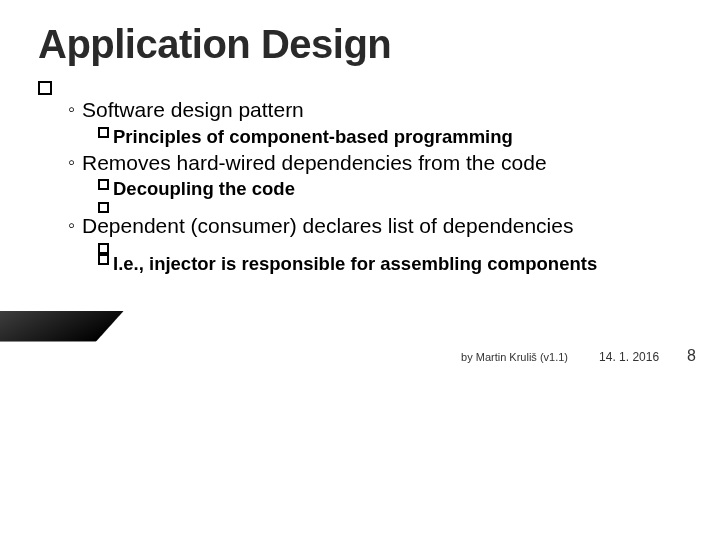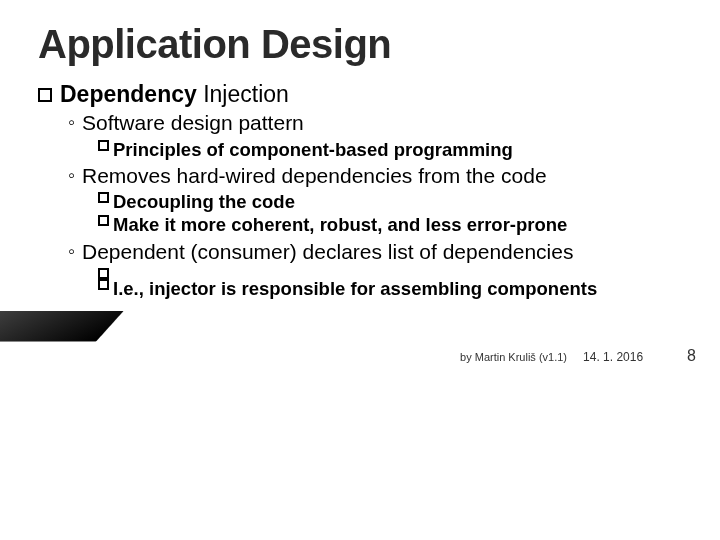--- a/index.html
+++ b/index.html
@@ -7,50 +7,48 @@
   .slide { position: relative; width: 720px; height: 385px; padding: 22px 30px 0 38px; }
   .title { font-size: 40px; font-weight: 700; letter-spacing: -0.5px; color: #2a2a2a; margin-bottom: 14px; }
   .l1 { font-size: 23px; font-weight: 400; margin: 4px 0 2px 0; display: flex; align-items: center; }
   .l1 .bold { font-weight: 700; }
   .bullet-box { display: inline-block; width: 14px; height: 14px; border: 2px solid #000; margin-right: 8px; flex: 0 0 auto; }
   .bullet-box-sm { display: inline-block; width: 11px; height: 11px; border: 2px solid #000; margin-right: 4px; flex: 0 0 auto; position: relative; top: 2px; }
   .l2 { font-size: 21px; font-weight: 400; margin: 2px 0 2px 30px; padding-left: 14px; position: relative; line-height: 1.22; }
   .l2::before { content: "◦"; position: absolute; left: 0; top: 0; font-size: 20px; color: #000; }
   .l3 { font-size: 18.5px; font-weight: 700; margin: 0 0 0 60px; line-height: 1.25; display: flex; align-items: flex-start; }
   .footer { position: absolute; bottom: 20px; right: 24px; display: flex; align-items: baseline; font-size: 11px; color: #333; }
-  .footer .by { margin-right: 16px; }
-  .footer .date { margin-right: 44px; font-size: 12px; }
+  .footer .by { margin-right: 31px; }
+  .footer .date { margin-right: 28px; font-size: 12px; }
   .footer .pg { font-size: 16px; }
   .decor { position: absolute; left: 0; bottom: 44px; width: 180px; height: 30px; background: linear-gradient(135deg, #555 0%, #222 60%, #000 100%); transform: skewX(-42deg) translateX(-70px); box-shadow: 0 1px 0 #888; }
 </style>
 </head>
 <body>
 
 <div class="slide">
   <div class="title">Application Design</div>
 
   <div class="l1">
     <span class="bullet-box"></span>
-    <span><span class="bold">Dependency</span><span> Injection</span></span>
   </div>
 
   <div class="l2">Software design pattern</div>
   <div class="l3">
       <span class="bullet-box-sm"></span>
       <span>Principles of component-based programming</span>
     </div>
 
   <div class="l2">Removes hard-wired dependencies from the code</div>
   <div class="l3">
       <span class="bullet-box-sm"></span>
       <span>Decoupling the code</span>
     </div>
   <div class="l3">
       <span class="bullet-box-sm"></span>
-      <span>Make it more coherent, robust, and less error-prone</span>
     </div>
 
   <div class="l2">Dependent (consumer) declares list of dependencies</div>
   <div class="l3">
       <span class="bullet-box-sm"></span>
     </div>
 
   <div class="l3">
       <span class="bullet-box-sm"></span>
       <span>I.e., injector is responsible for assembling components</span>

